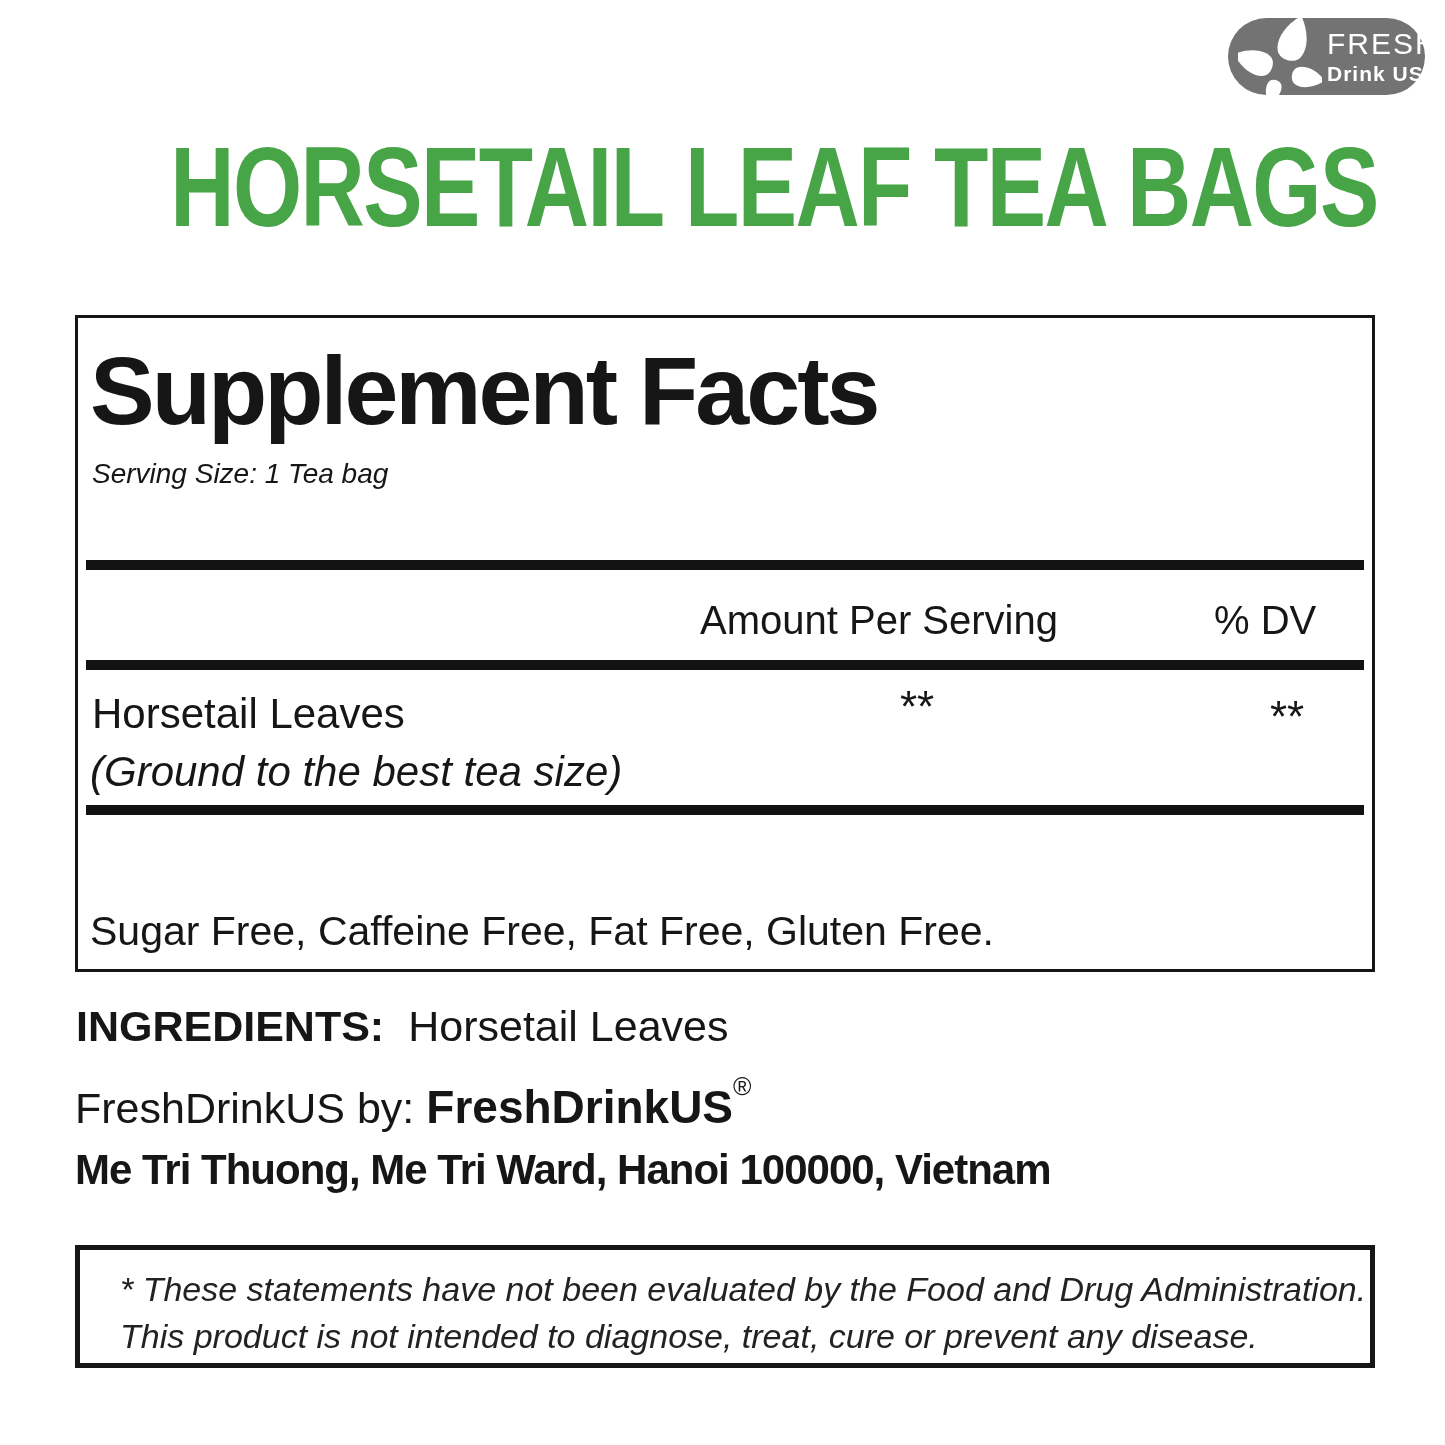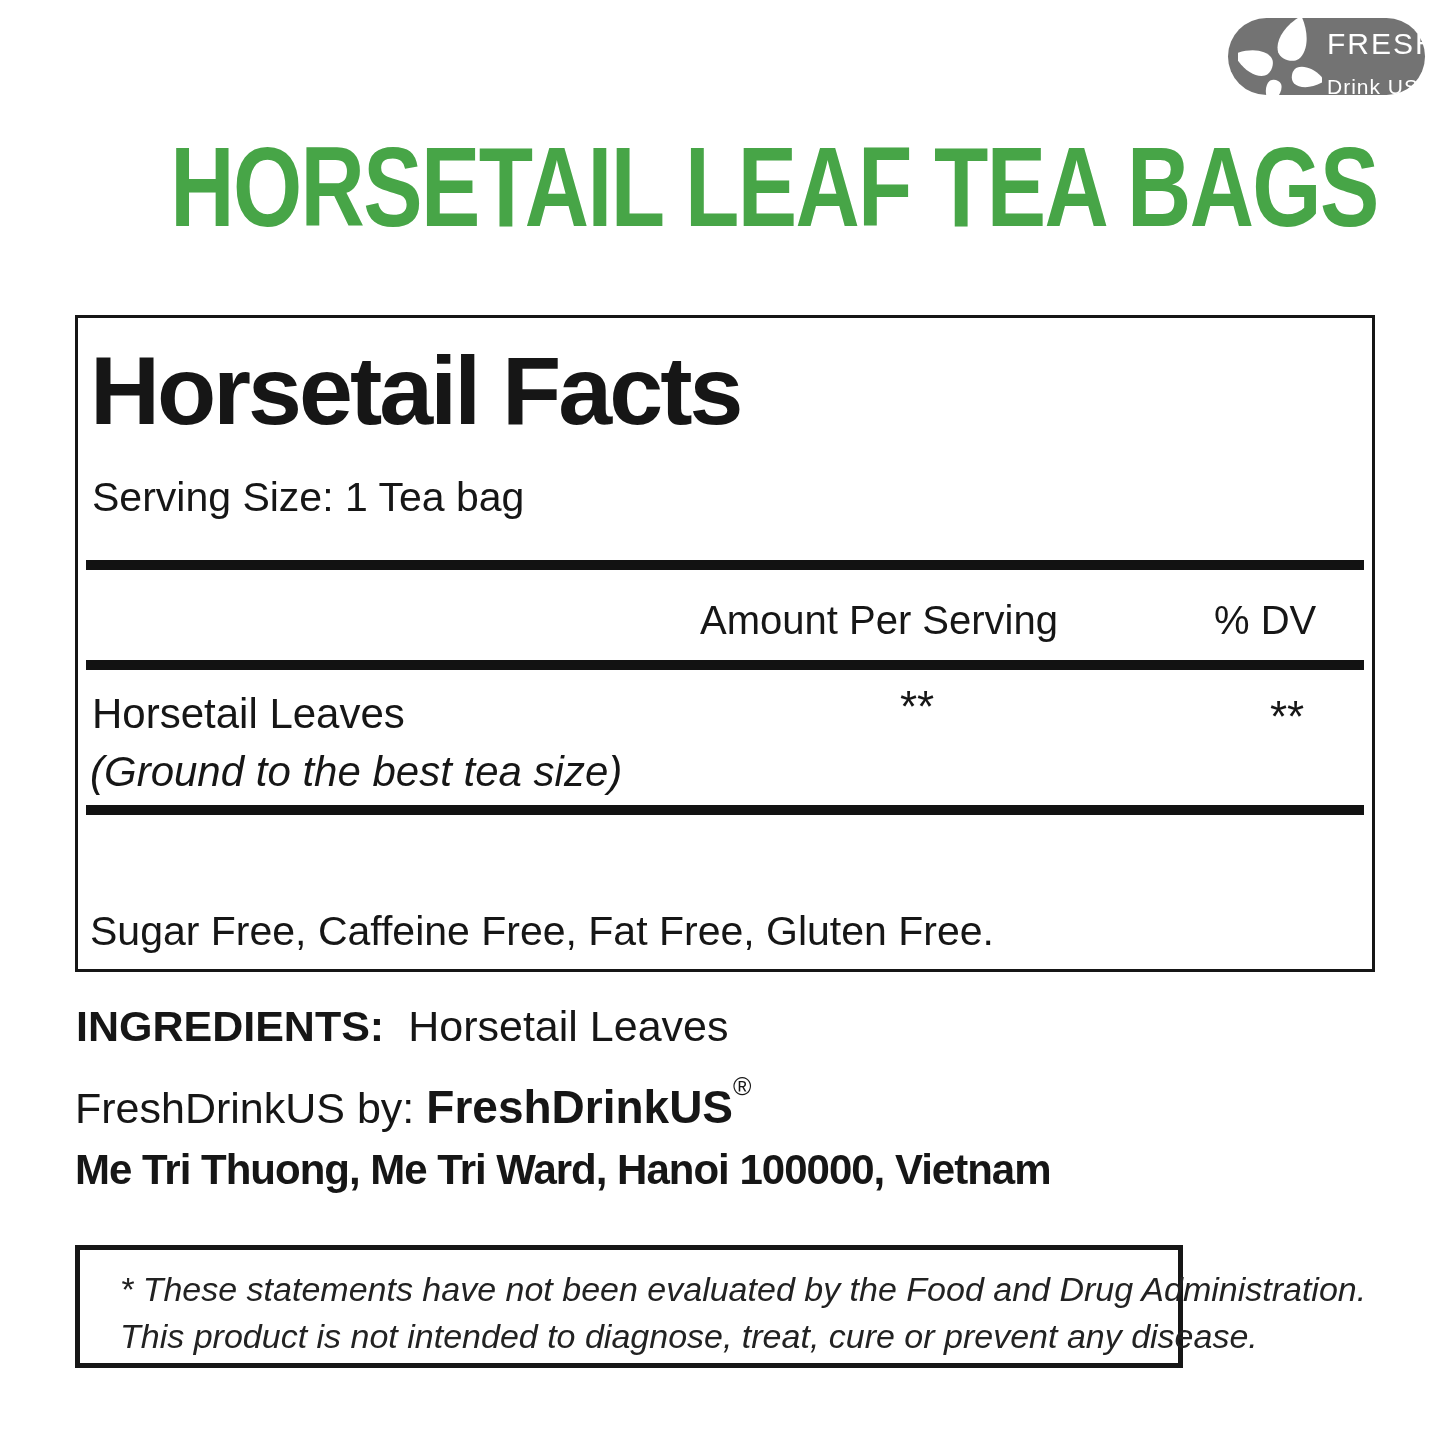--- a/index.html
+++ b/index.html
@@ -14,40 +14,40 @@
 
   
   .logo{
     position:absolute;left:1228px;top:18px;
     width:197px;height:77px;
     background:#737373;border-radius:42px;
   }
   .logo svg{position:absolute;left:10px;top:-2px;}
   .logo-text{position:absolute;left:99px;top:11px;color:#ffffff;line-height:1;}
   .logo-text .l1{font-size:30px;font-weight:400;letter-spacing:2px;display:block;}
-  .logo-text .l2{font-size:21px;font-weight:400;letter-spacing:1px;display:block;margin-top:17px;}
+  .logo-text .l2{font-size:21px;font-weight:700;letter-spacing:1px;display:block;margin-top:4px;}
 
   
   .title{position:absolute;top:130px;left:0;width:100%;text-align:center;}
   .title span{
     display:inline-block;white-space:nowrap;
     font-size:114px;font-weight:700;line-height:1;
     color:#47a547;letter-spacing:-2px;
     transform:scaleX(0.78);transform-origin:center;
   }
 
   
   .sf-box{
     position:absolute;left:75px;top:315px;
     width:1300px;height:657px;
     border:3px solid #161616;box-sizing:border-box;background:#fff;
   }
   .sf-box > div{position:absolute;white-space:nowrap;}
   .sf-heading{left:12px;top:24px;font-size:97px;font-weight:700;letter-spacing:-3px;line-height:1;}
-  .sf-serving{left:14px;top:156px;font-size:41px;font-weight:400;}
+  .sf-serving{left:14px;top:140px;font-size:28px;font-weight:400;font-style:italic;}
   .bar{position:absolute;left:8px;width:1278px;height:10px;background:#121212;}
   .bar1{top:242px;}
   .bar2{top:342px;}
   .bar3{top:487px;}
   .col-amount{left:622px;top:280px;font-size:40px;font-weight:500;}
   .col-dv{left:1136px;top:280px;font-size:40px;font-weight:500;}
   .row-name{left:14px;top:372px;font-size:42px;font-weight:400;}
   .row-note{left:12px;top:430px;font-size:42px;font-style:italic;font-weight:400;}
   .ast1{left:822px;top:364px;font-size:44px;font-weight:400;}
   .ast2{left:1192px;top:374px;font-size:44px;font-weight:400;}
@@ -59,21 +59,21 @@
   .ingredients .lbl{font-weight:700;margin-right:24px;}
   .manufactured{position:absolute;left:75px;top:1072px;font-size:43px;white-space:nowrap;}
   .manufactured .lbl{font-weight:400;margin-right:12px;}
   .manufactured .name{font-weight:700;font-size:46px;}
   .manufactured .reg{font-size:25px;font-weight:400;vertical-align:28px;}
   .address{position:absolute;left:75px;top:1146px;font-size:42px;font-weight:700;letter-spacing:-1px;white-space:nowrap;}
 
   
   .disc-box{
     position:absolute;left:75px;top:1245px;
-    width:1108px;height:123px;
+    width:1300px;height:123px;
     border:5px solid #161616;box-sizing:border-box;background:#fff;
   }
   .disc-text{
     position:absolute;left:40px;top:16px;
     font-size:34px;font-style:italic;font-weight:400;color:#222;
     line-height:1.38;white-space:nowrap;
   }
 </style>
 </head>
 <body>
@@ -93,21 +93,21 @@
       <span class="l1">FRESH</span>
       <span class="l2">Drink US</span>
     </div>
   </div>
 
   <div class="title">
     <span>HORSETAIL LEAF TEA BAGS</span>
   </div>
 
   <div class="sf-box">
-    <div class="sf-heading">Horsetail Facts</div>
+    <div class="sf-heading">Supplement Facts</div>
     <div class="sf-serving">Serving Size: 1 Tea bag</div>
 
     <div class="bar bar1"></div>
 
     <div class="col-amount">Amount Per Serving</div>
     <div class="col-dv">% DV</div>
 
     <div class="bar bar2"></div>
 
     <div class="row-name">Horsetail Leaves</div>

